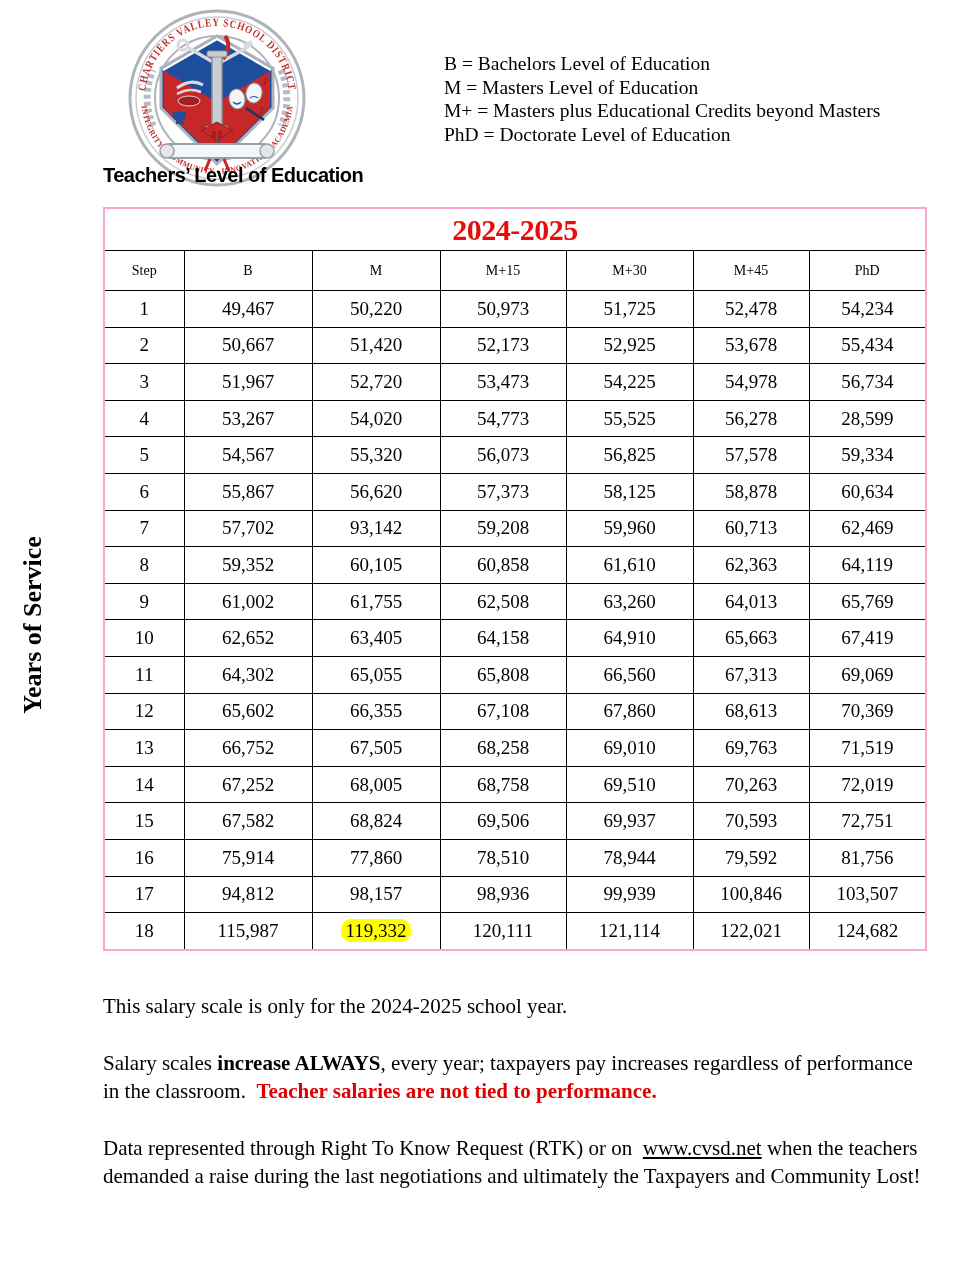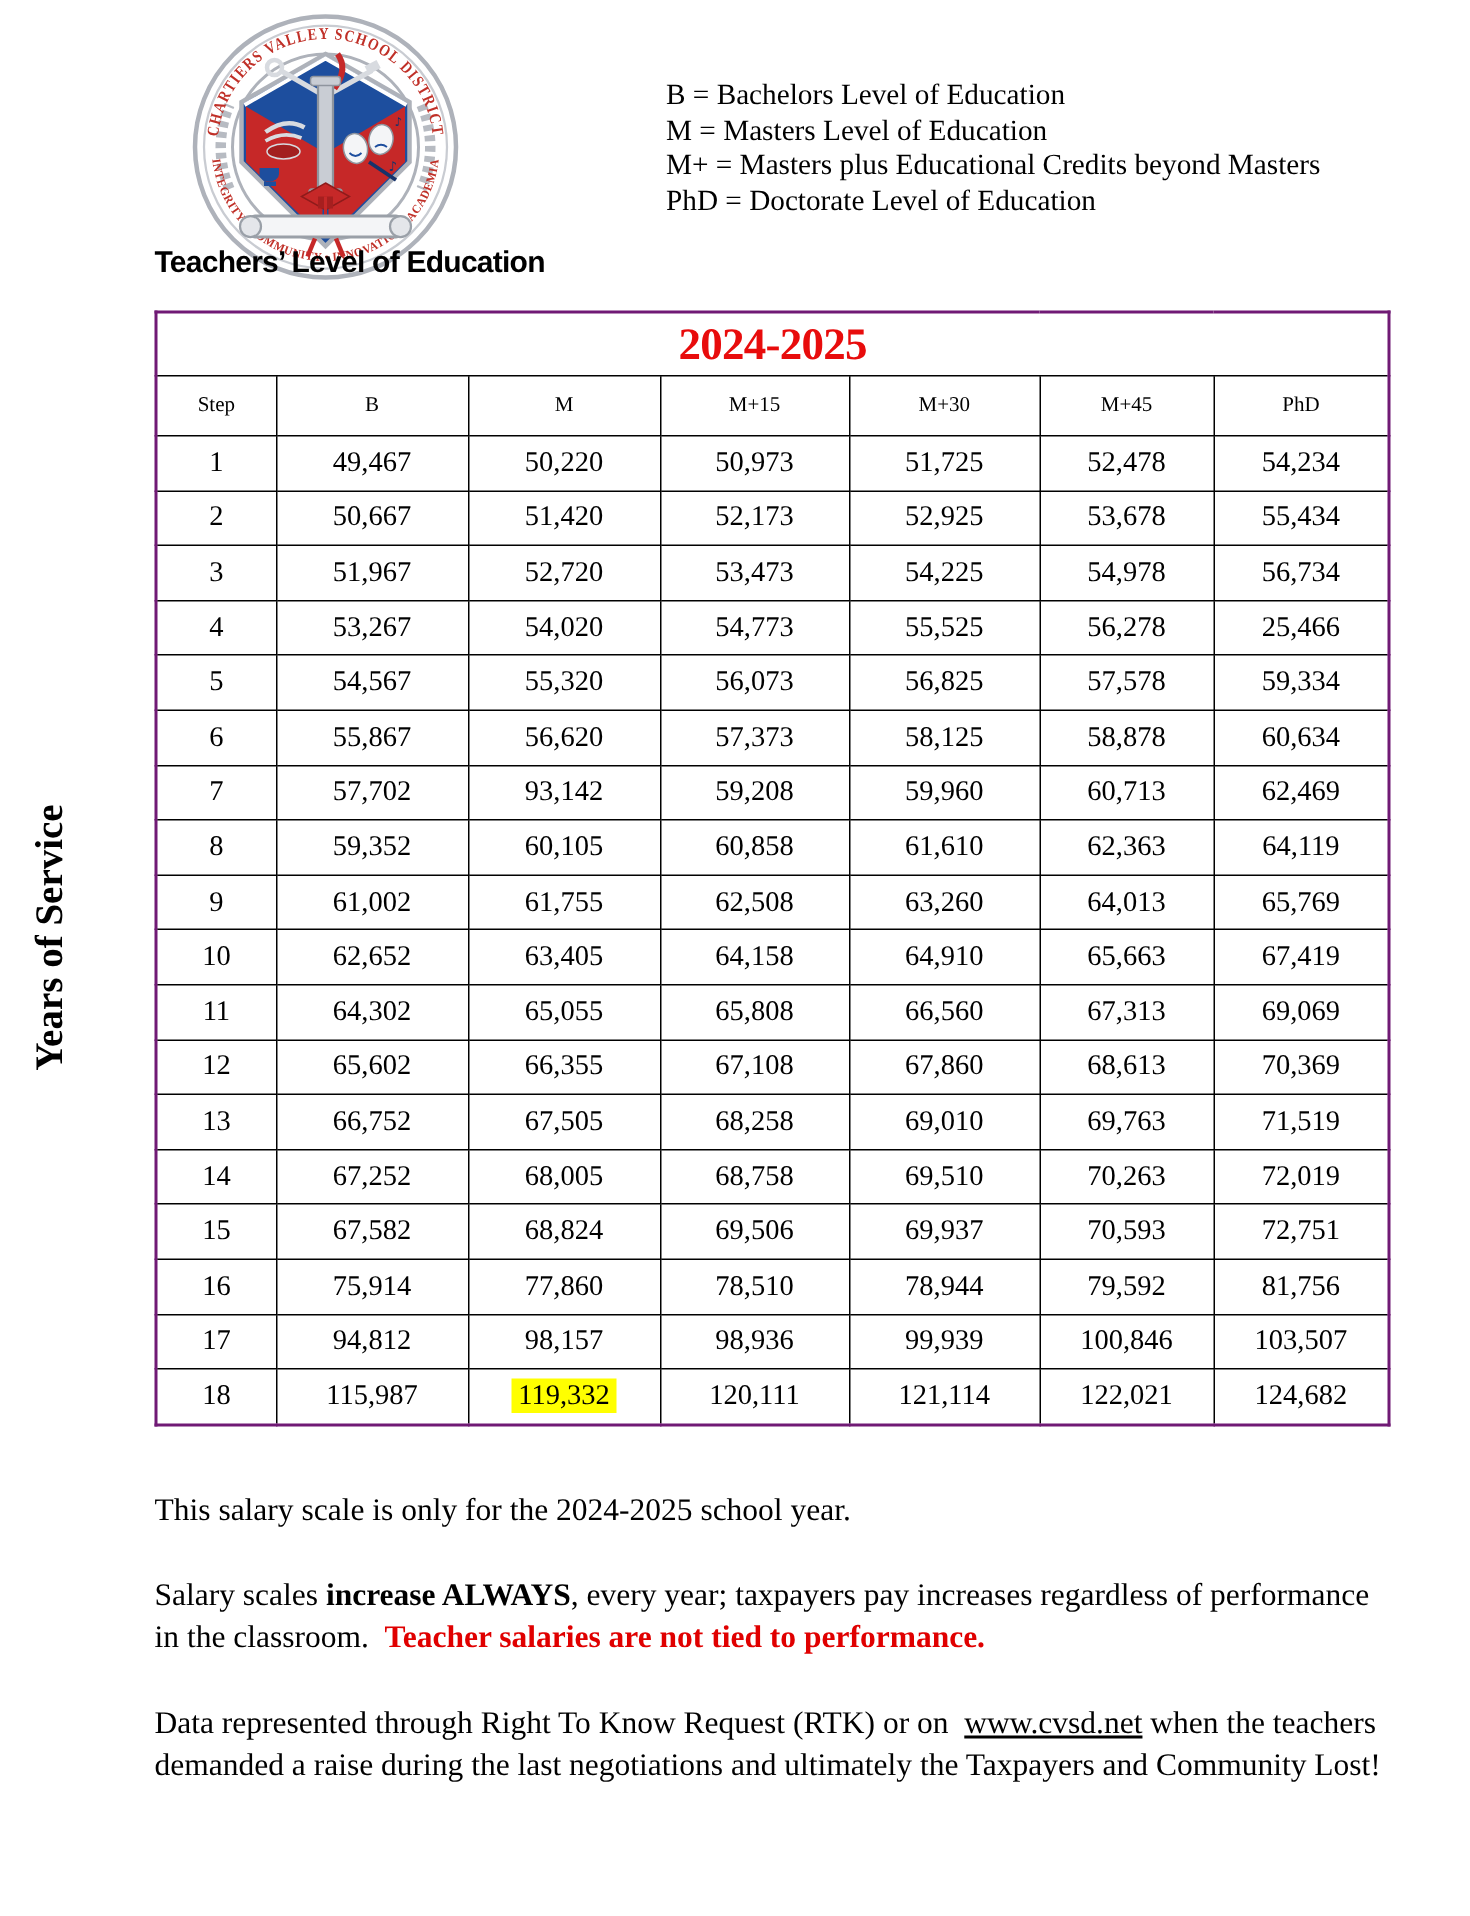--- a/index.html
+++ b/index.html
@@ -16,25 +16,25 @@
     position:absolute;left:103px;top:164px;width:822px;text-align:left;
     font-family:"Liberation Sans", sans-serif;font-weight:bold;font-size:20px;
     letter-spacing:-0.5px;
   }
   
   .salary-table{
     position:absolute;left:103px;top:207px;width:822px;
     border-collapse:collapse;table-layout:fixed;
   }
   .salary-table td,.salary-table th{border:1px solid #000;text-align:center;vertical-align:middle;padding:0;}
-  .salary-table{border:2px solid #701a75;font-family:Liberation Serif, serif;}
+  .salary-table{border:2px solid #f9a8d4;font-family:Liberation Serif, serif;}
   .year-row td{height:41px;font-weight:bold;font-size:30px;letter-spacing:-0.5px;}
   .head-row th{height:39px;font-weight:normal;font-size:14px;}
   .data-row td{height:35.6px;font-size:19px;}
-  .hl{padding:1px 4px;}
+  .hl{padding:1px 4px;border-radius:10px;}
   
   .side-label{
     position:absolute;left:-72px;top:610px;width:210px;text-align:center;
     transform:rotate(-90deg);font-weight:bold;font-size:26px;
     font-family:"Liberation Serif", serif;
   }
   
   .notes{position:absolute;left:103px;top:992px;width:822px;font-size:21px;line-height:28px;}
   .notes p{margin:0 0 29px 0;}
   .seg-bold{font-weight:bold;}
@@ -173,21 +173,21 @@
           <td>54,978</td>
           <td>56,734</td>
         </tr>
         <tr class="data-row">
           <td>4</td>
           <td>53,267</td>
           <td>54,020</td>
           <td>54,773</td>
           <td>55,525</td>
           <td>56,278</td>
-          <td>25,466</td>
+          <td>28,599</td>
         </tr>
         <tr class="data-row">
           <td>5</td>
           <td>54,567</td>
           <td>55,320</td>
           <td>56,073</td>
           <td>56,825</td>
           <td>57,578</td>
           <td>59,334</td>
         </tr>

